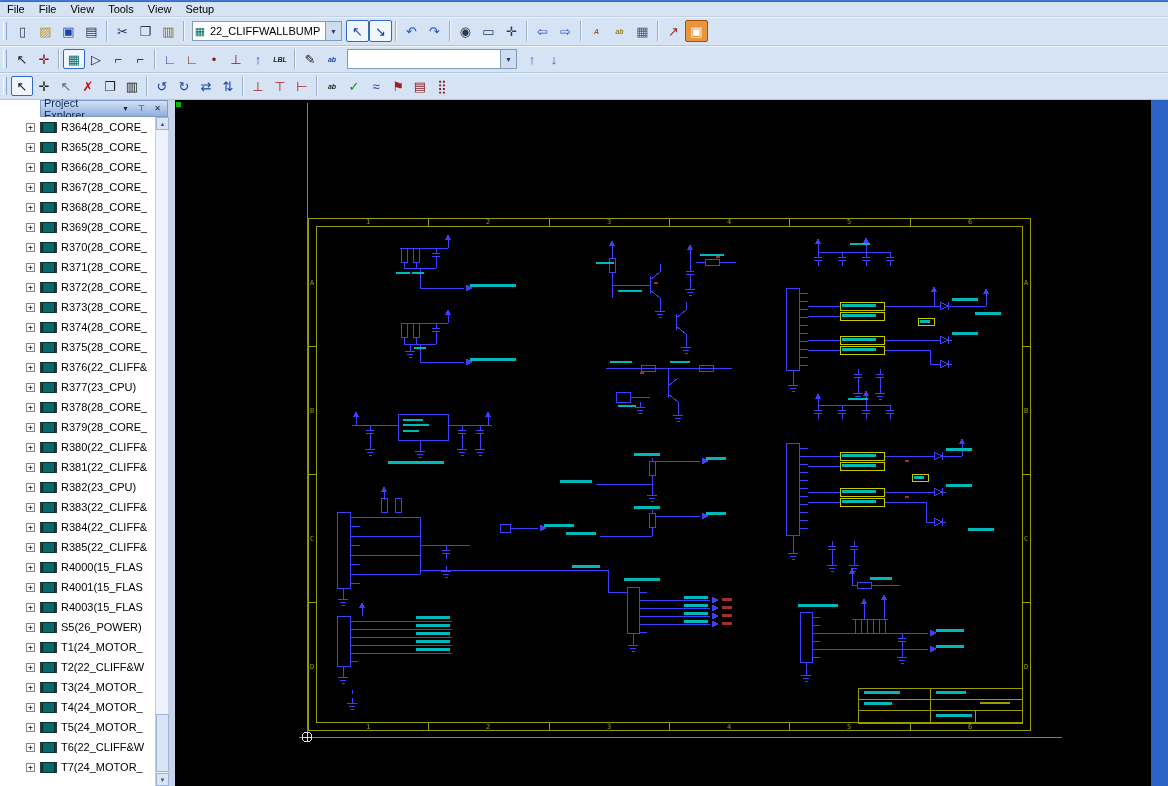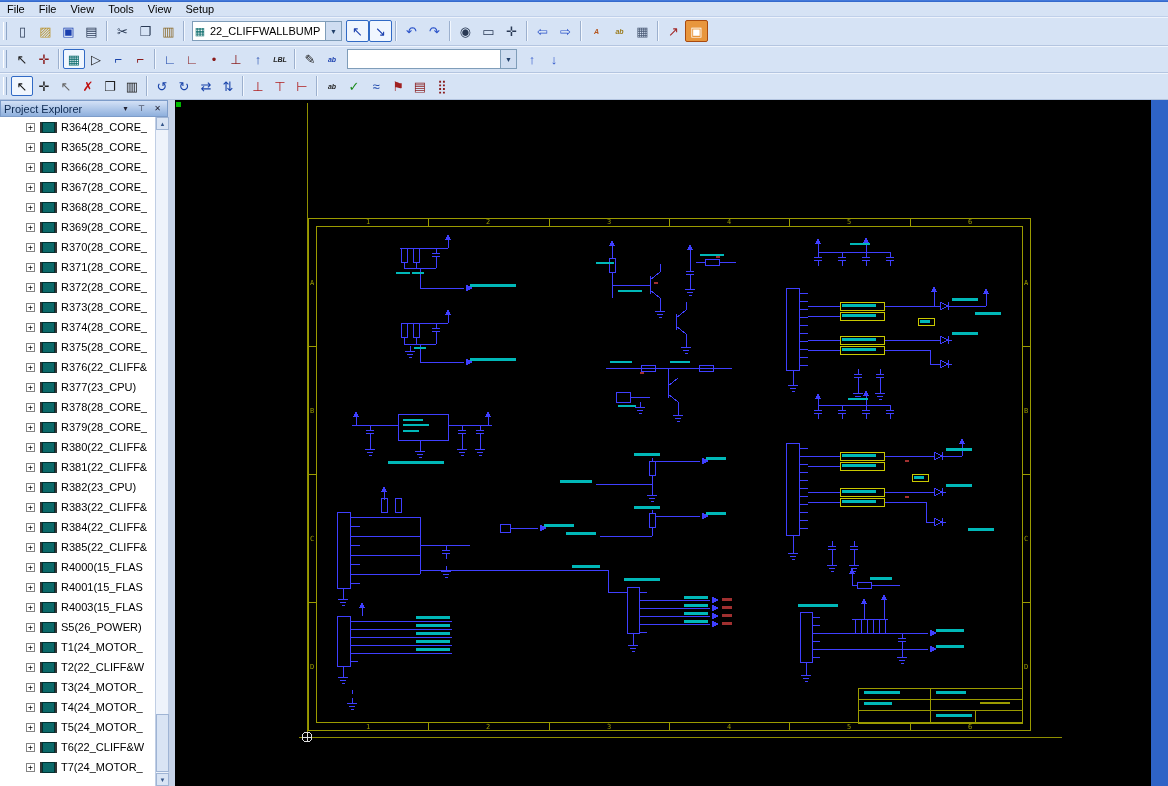--- a/index.html
+++ b/index.html
@@ -27,21 +27,21 @@
 
   .combo { height:20px; background:#ffffff; border:1px solid #7f9db9; display:flex; align-items:center; margin:0 4px; flex:0 0 auto; }
   .sheet-combo { width:150px; }
   .search-combo { width:170px; }
   .combo-value { flex:1; font-size:11px; padding:0 3px; white-space:nowrap; overflow:hidden; color:#000; }
   .combo-arrow { width:16px; height:18px; background:#cfddf1; border-left:1px solid #7f9db9;
                  display:flex; align-items:center; justify-content:center; font-size:7px; color:#23406a; }
   .sheet-icon { width:14px; font-size:11px; line-height:12px; color:#0a6b6b; text-align:center; flex:0 0 auto; }
 
   .workspace { display:flex; height:686px; }
-  .panel { width:168px; background:#ffffff; position:relative; flex:0 0 auto; }
+  .panel { width:168px; background:#ffffff; position:relative; flex:0 0 auto;padding-left:40px; }
   .pe-header { height:17px; background:linear-gradient(#d3e1f6,#8fb0dd); border:1px solid #7d9cc9;
                display:flex; align-items:center; font-size:11px; padding:0 3px; gap:3px; }
   .pe-title { flex:1; color:#0e2a52; }
   .pe-btn { width:13px; height:13px; display:flex; align-items:center; justify-content:center; font-size:8px; color:#223; }
 
   .tree { position:absolute; top:17px; left:0; right:13px; bottom:0; background:#ffffff; overflow:hidden; font-size:11px; }
   .titem { height:20px; display:flex; align-items:center; padding-left:26px; white-space:nowrap; }
   .expand { width:9px; height:9px; flex:0 0 9px; border:1px solid #848484; background:#fff;
             font-size:8px; line-height:7px; text-align:center; color:#000; margin-right:5px;
             font-family:"DejaVu Sans Mono", monospace; }

